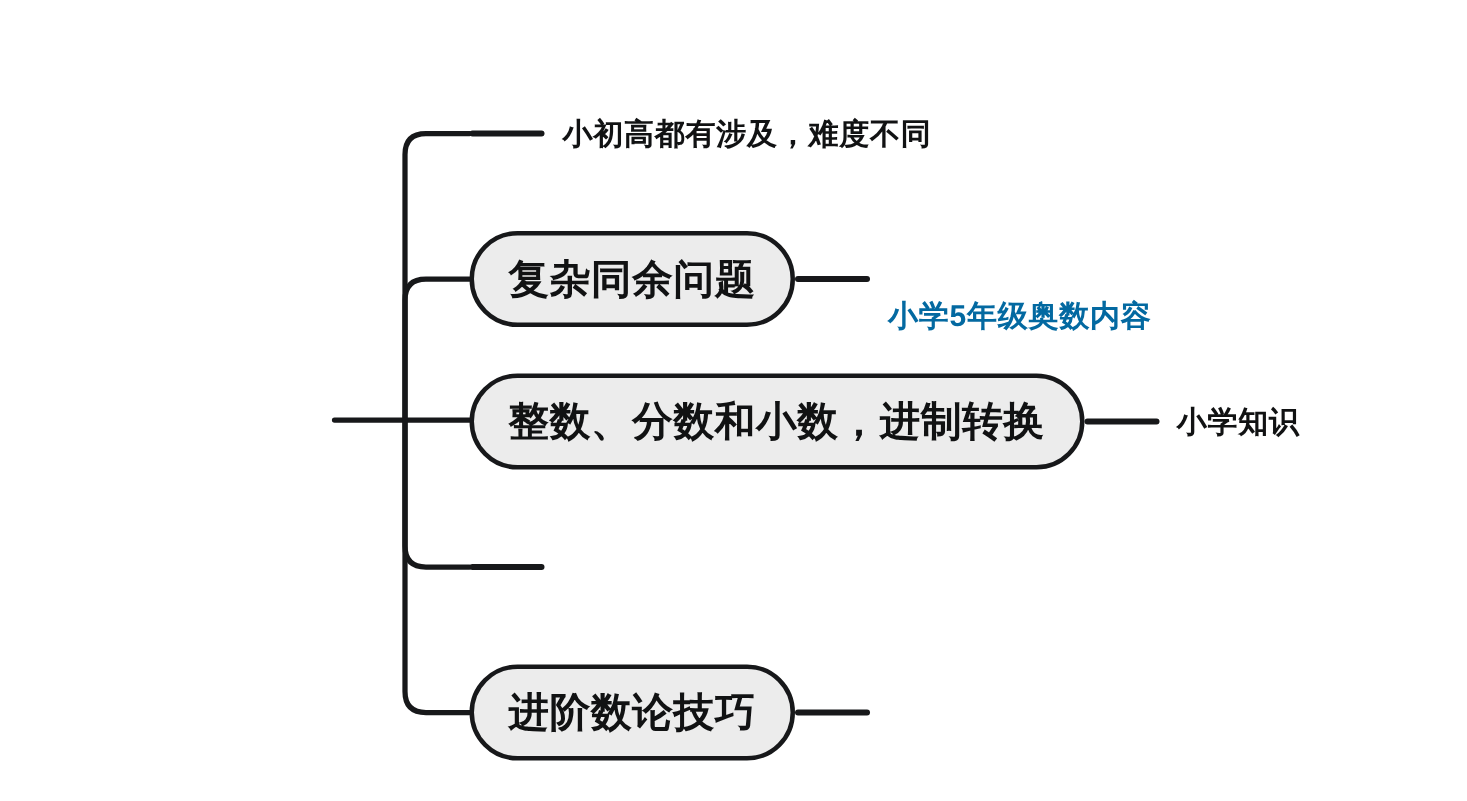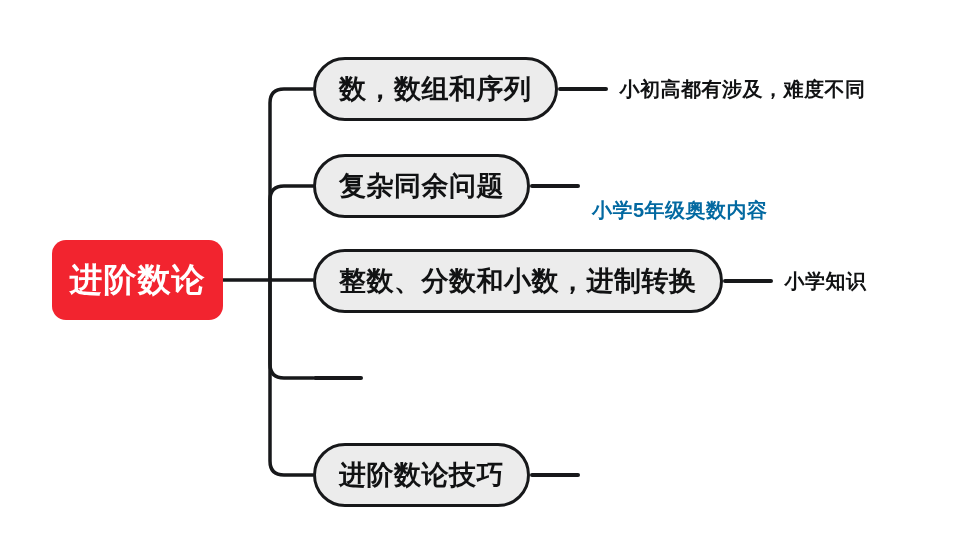--- a/index.html
+++ b/index.html
@@ -90,24 +90,22 @@
 <div class="canvas">
 
   <svg class="connectors" viewBox="0 0 978 534" aria-hidden="true">
     <path d="M 223 280 H 313"></path>
     <path d="M 270 280 V 103 Q 270 89 284 89 H 313"></path>
     <path d="M 270 280 V 200 Q 270 186 284 186 H 313"></path>
     <path d="M 270 280 V 364 Q 270 378 284 378 H 313"></path>
     <path d="M 270 280 V 461 Q 270 475 284 475 H 313"></path>
   </svg>
 
-  <div class="root-node" style="background: rgb(242, 36, 47);">进阶数论</div>
 
   <div class="row" style="top:56px">
-    <div class="pill">数，数组和序列</div>
     <div class="tie"></div>
     <div class="note" style="color: rgb(17, 18, 19);">小初高都有涉及，难度不同</div>
   </div>
 
   <div class="row" style="top:153px">
     <div class="pill">复杂同余问题</div>
     <div class="tie"></div>
     <div class="note" style="color: #0369a1; margin-top: 48px;">小学5年级奥数内容</div>
   </div>
 

